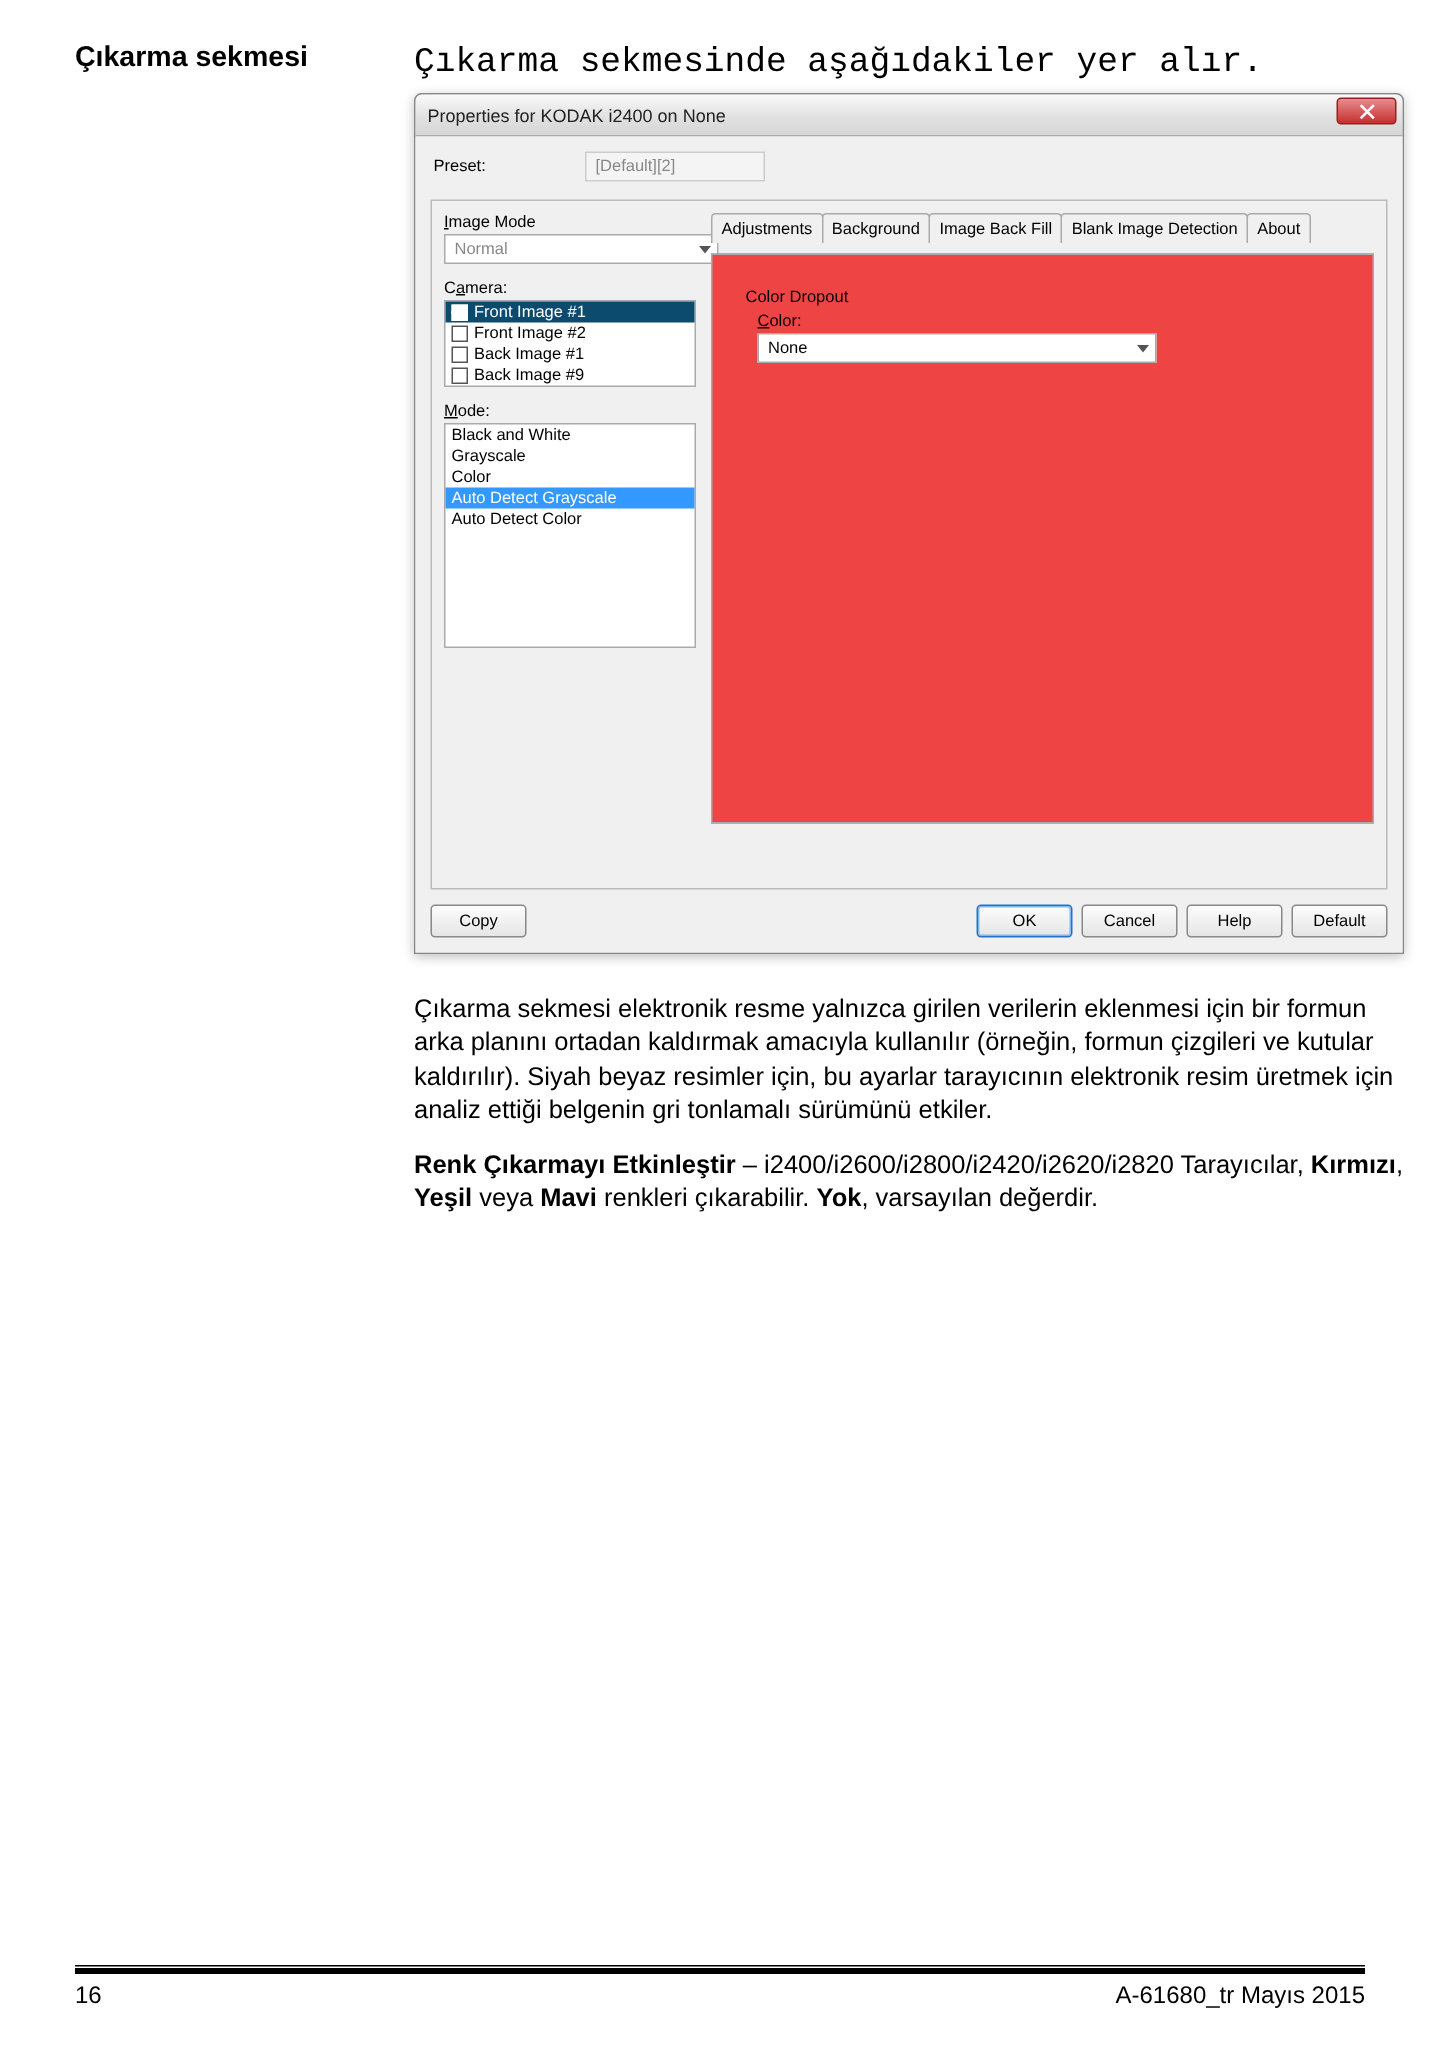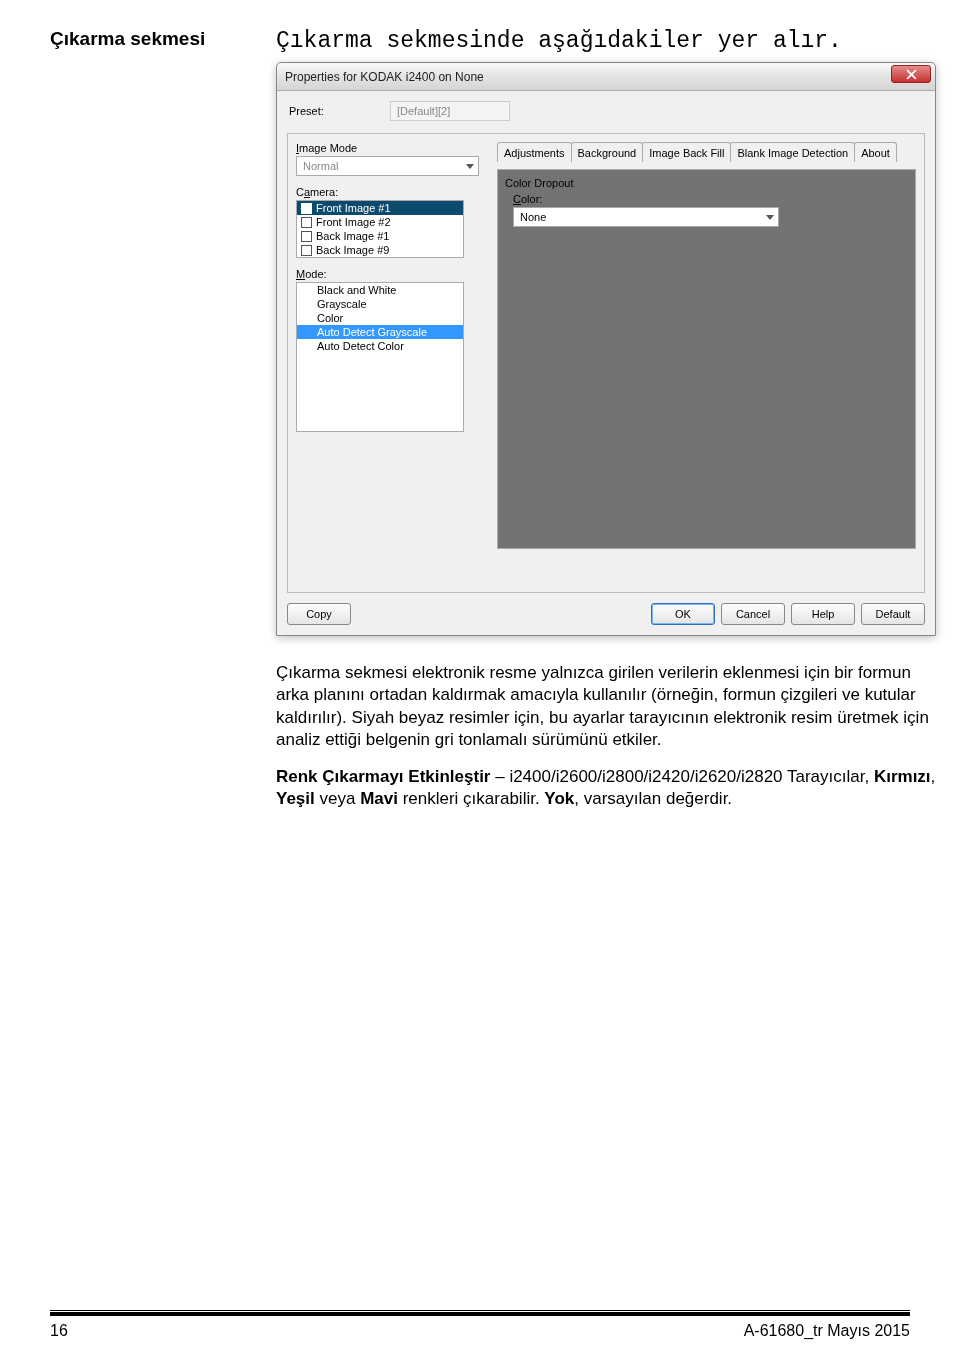--- a/index.html
+++ b/index.html
@@ -95,21 +95,21 @@
     display:flex;
     align-items:center;
     padding: 0 6px;
   }
 
   .main-frame {
     border: 1px solid #bbb;
     background: #f0f0f0;
     padding: 8px 8px 8px 8px;
     display: flex;
-    gap: 26px;
+    gap: 3px;
     min-height: 460px;
   }
 
   .left-panel { width: 175px; }
   .field-label {
     font-size: 11px;
     margin-bottom: 2px;
   }
   .field-label u { text-decoration: underline; }
   .combo {
@@ -169,21 +169,21 @@
   .listbox .row.sel .cb { border-color:#fff; }
   .listbox .row.sel .cb.checked::after { border-color:#fff; }
 
   .modebox {
     width: 168px;
     height: 150px;
     border: 1px solid #aaa;
     background: #fff;
     font-size: 11px;
   }
-  .modebox .row { padding: 1px 20px; }
+  .modebox .row { padding: 1px 4px; }
   .modebox .row.sel { background: #3398ff; color: #fff; }
 
   .right-panel { flex: 1; }
 
   .tab-rows { margin-bottom: 8px; display:flex; flex-direction:column-reverse; }
   .tab-row { display:flex; }
   .tab {
     border: 1px solid #aaa;
     border-bottom: none;
     background: #f0f0f0;
@@ -199,24 +199,24 @@
   }
   .tab.active {
     background: #fafafa;
     position: relative;
     z-index: 2;
     border-bottom: 1px solid #fafafa;
     margin-bottom: -1px;
   }
   .tab-panel {
     border: 1px solid #aaa;
-    background: #737373;
+    background: #ef4444;
     min-height: 380px;
     margin-top: -1px;
-    padding: 7px;
+    padding: 22px;
   }
 
   .group-title {
     font-size: 11px;
     margin-bottom: 4px;
   }
   .group-inner {
     margin-left: 8px;
   }
 

